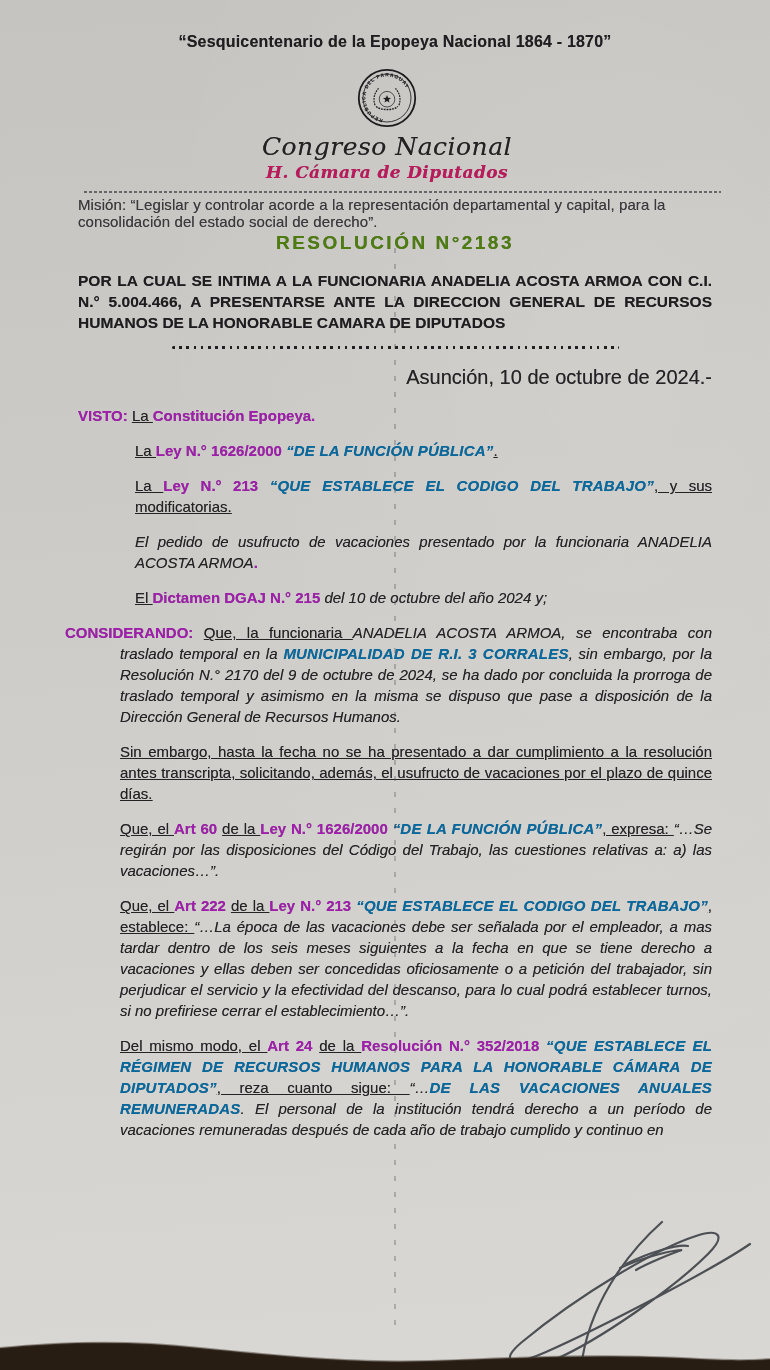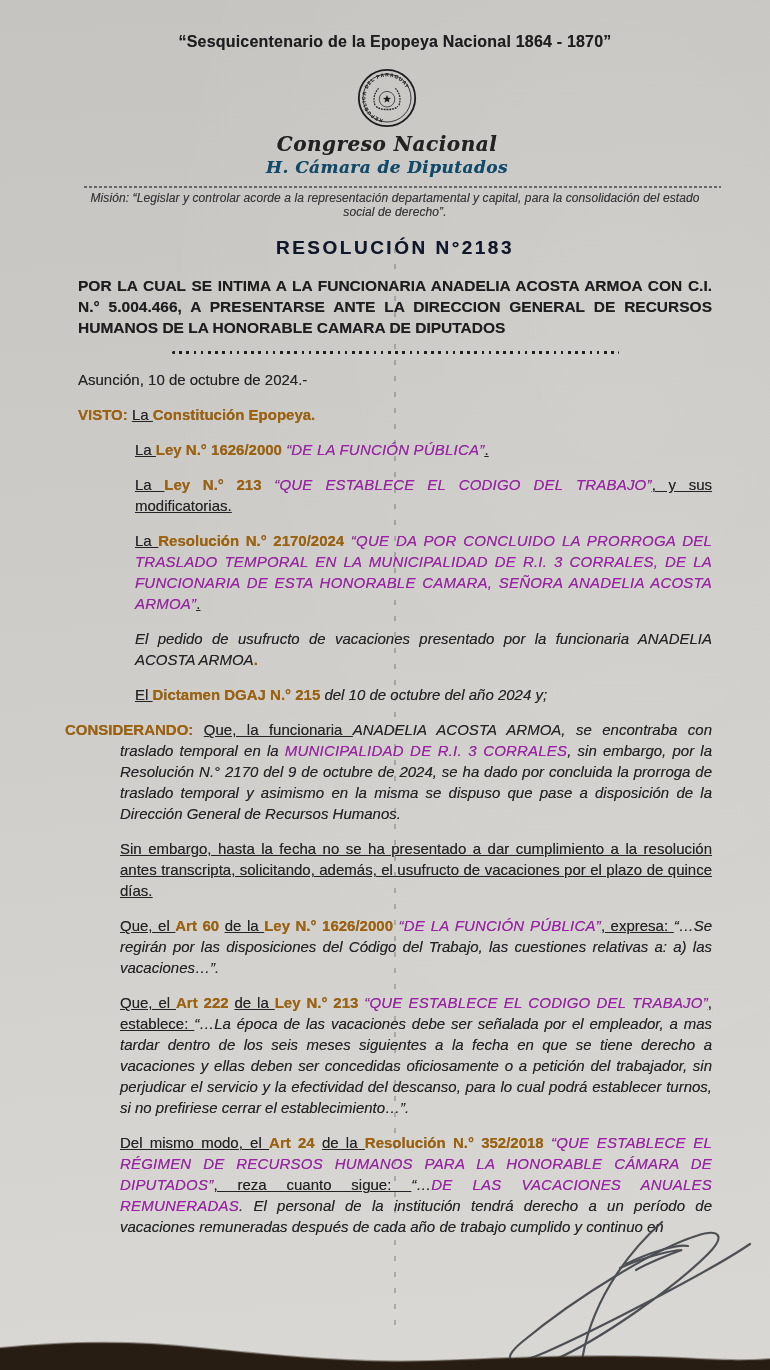--- a/index.html
+++ b/index.html
@@ -16,49 +16,49 @@
   .page {
     position: relative;
     width: 770px; height: 1370px;
     padding: 33px 58px 6px 78px;
     text-shadow: 0 0 0.6px rgba(38,38,42,0.55);
   }
   .motto { text-align: center; font-weight: 700; font-size: 16px; letter-spacing: 0.2px; color: #1e1e21; }
   .seal-wrap { width: 60px; margin: 17px auto 4px; position: relative; left: -8px; }
   .seal-wrap svg { display: block; }
   .org1 {
-    font-family: "DejaVu Serif", serif; font-style: italic; font-weight: 700;
-    font-size: 20px; text-align: center; letter-spacing: 0.5px; color: #222; position: relative; left: -8px;
+    font-family: "DejaVu Serif", serif; font-style: italic; font-weight: 400;
+    font-size: 25px; text-align: center; letter-spacing: 0.5px; color: #222; position: relative; left: -8px;
   }
   .org2 {
     font-family: "DejaVu Serif", serif; font-style: italic; font-weight: 700;
-    font-size: 17px; text-align: center; letter-spacing: 0.4px; color: #0c4a6e; position: relative; left: -8px; margin-top: 1px;
+    font-size: 17px; text-align: center; letter-spacing: 0.4px; color: #be185d; position: relative; left: -8px; margin-top: 1px;
   }
   .dashsep {
     height: 2px; width: 637px; margin: 9px 0 3px 6px;
     background: repeating-linear-gradient(90deg, #54545a 0 3px, transparent 3px 5px);
     opacity: 0.85;
   }
-  .mission { font-style: italic; font-size: 12px; text-align: center; color: #39393d; letter-spacing: 0.1px; }
-  .res-title { text-align: center; font-weight: 700; font-size: 19px; letter-spacing: 2.5px; margin-top: 18px; color: #0f172a; }
+  .mission { font-size: 15px; text-align: left; color: #39393d; letter-spacing: 0.1px; }
+  .res-title { text-align: center; font-weight: 700; font-size: 19px; letter-spacing: 2.5px; margin-top: 2px; color: #4d7c0f; }
   .subject { font-weight: 700; font-size: 15.5px; line-height: 21px; text-align: justify; margin-top: 16px; color: #1d1d20; }
   .dots {
     height: 3.4px; width: 447px; margin: 13px 0 0 94px; border-radius: 2px;
     background: repeating-linear-gradient(90deg, #1f1f22 0 2.6px, transparent 2.6px 7.2px);
   }
-  .dateline { font-size: 15px; margin-top: 17px; }
+  .dateline { text-align: right; font-size: 20px; margin-top: 17px; }
   .para { font-size: 15px; line-height: 21px; text-align: justify; margin-bottom: 14px; }
   .visto-p { margin-top: 16px; }
   .indent1 { margin-left: 57px; }
   .body-ind { margin-left: 42px; }
   .hang { margin-left: -13px; padding-left: 55px; text-indent: -55px; }
   .s-r { font-style: normal; font-weight: 400; text-decoration: underline; }
-  .s-b { font-weight: 700; color: #a16207; }
+  .s-b { font-weight: 700; color: #a21caf; }
   .s-i { font-style: italic; margin-top: 12px; }
-  .s-bi { font-weight: 400; font-style: italic; color: #a21caf; letter-spacing: 0.2px; }
+  .s-bi { font-weight: 700; font-style: italic; color: #0369a1; letter-spacing: 0.2px; }
   .fold {
     position: absolute; left: 394px; top: 248px; width: 2px; height: 1085px;
     background: repeating-linear-gradient(180deg, rgba(70,70,76,0.30) 0 5px, transparent 5px 16px);
   }
   .signature { position: absolute; left: 448px; top: 1220px; }
   .table-edge { position: absolute; left: 0; bottom: 0; }
 </style>
 </head>
 <body>
 
@@ -94,21 +94,20 @@
   <p class="subject">POR LA CUAL SE INTIMA A LA FUNCIONARIA ANADELIA ACOSTA ARMOA CON C.I. N.° 5.004.466, A PRESENTARSE ANTE LA DIRECCION GENERAL DE RECURSOS HUMANOS DE LA HONORABLE CAMARA DE DIPUTADOS</p>
 
   <div class="dots"></div>
 
   <div class="dateline">Asunción, 10 de octubre de 2024.-</div>
 
   <p class="para visto-p"><span class="s-b">VISTO: </span><span class="s-r">La </span><span class="s-b">Constitución Epopeya.</span></p>
 
   <p class="para indent1"><span class="s-r">La </span><span class="s-b">Ley N.° 1626/2000 </span><span class="s-bi">“DE LA FUNCIÓN PÚBLICA”</span><span class="s-r">.</span></p>
   <p class="para indent1"><span class="s-r">La </span><span class="s-b">Ley N.° 213 </span><span class="s-bi">“QUE ESTABLECE EL CODIGO DEL TRABAJO”</span><span class="s-r">, y sus modificatorias.</span></p>
-  <p class="para indent1"><span class="s-r">La </span><span class="s-b">Resolución N.° 2170/2024 </span><span class="s-bi">“QUE DA POR CONCLUIDO LA PRORROGA DEL TRASLADO TEMPORAL EN LA MUNICIPALIDAD DE R.I. 3 CORRALES, DE LA FUNCIONARIA DE ESTA HONORABLE CAMARA, SEÑORA ANADELIA ACOSTA ARMOA”</span><span class="s-r">.</span></p>
   <p class="para indent1"><span class="s-i">El pedido de usufructo de vacaciones presentado por la funcionaria ANADELIA ACOSTA ARMOA</span><span class="s-b">.</span></p>
   <p class="para indent1"><span class="s-r">El </span><span class="s-b">Dictamen DGAJ N.° 215 </span><span class="s-i">del 10 de octubre del año 2024 y;</span></p>
 
   <p class="para hang"><span class="s-b">CONSIDERANDO: </span><span class="s-r">Que, la funcionaria </span><span class="s-i">ANADELIA ACOSTA ARMOA</span><span class="s-i">, se encontraba con traslado temporal en la </span><span class="s-bi">MUNICIPALIDAD DE R.I. 3 CORRALES</span><span class="s-i">, sin embargo, por la Resolución N.° 2170 del 9 de octubre de 2024, se ha dado por concluida la prorroga de traslado temporal y asimismo en la misma se dispuso que pase a disposición de la Dirección General de Recursos Humanos.</span></p>
 
   <p class="para body-ind"><span class="s-r">Sin embargo, hasta la fecha no se ha presentado a dar cumplimiento a la resolución antes transcripta, solicitando, además, el usufructo de vacaciones por el plazo de quince días.</span></p>
   <p class="para body-ind"><span class="s-r">Que, el </span><span class="s-b">Art 60 </span><span class="s-r">de la </span><span class="s-b">Ley N.° 1626/2000 </span><span class="s-bi">“DE LA FUNCIÓN PÚBLICA”</span><span class="s-r">, expresa: </span><span class="s-i">“…Se regirán por las disposiciones del Código del Trabajo, las cuestiones relativas a: a) las vacaciones…”.</span></p>
   <p class="para body-ind"><span class="s-r">Que, el </span><span class="s-b">Art 222 </span><span class="s-r">de la </span><span class="s-b">Ley N.° 213 </span><span class="s-bi">“QUE ESTABLECE EL CODIGO DEL TRABAJO”</span><span class="s-r">, establece: </span><span class="s-i">“…La época de las vacaciones debe ser señalada por el empleador, a mas tardar dentro de los seis meses siguientes a la fecha en que se tiene derecho a vacaciones y ellas deben ser concedidas oficiosamente o a petición del trabajador, sin perjudicar el servicio y la efectividad del descanso, para lo cual podrá establecer turnos, si no prefiriese cerrar el establecimiento…”.</span></p>
   <p class="para body-ind"><span class="s-r">Del mismo modo, el </span><span class="s-b">Art 24 </span><span class="s-r">de la </span><span class="s-b">Resolución N.° 352/2018 </span><span class="s-bi">“QUE ESTABLECE EL RÉGIMEN DE RECURSOS HUMANOS PARA LA HONORABLE CÁMARA DE DIPUTADOS”</span><span class="s-r">, reza cuanto sigue: </span><span class="s-i">“…</span><span class="s-bi">DE LAS VACACIONES ANUALES REMUNERADAS</span><span class="s-i">. El personal de la institución tendrá derecho a un período de vacaciones remuneradas después de cada año de trabajo cumplido y continuo en</span></p>
 

